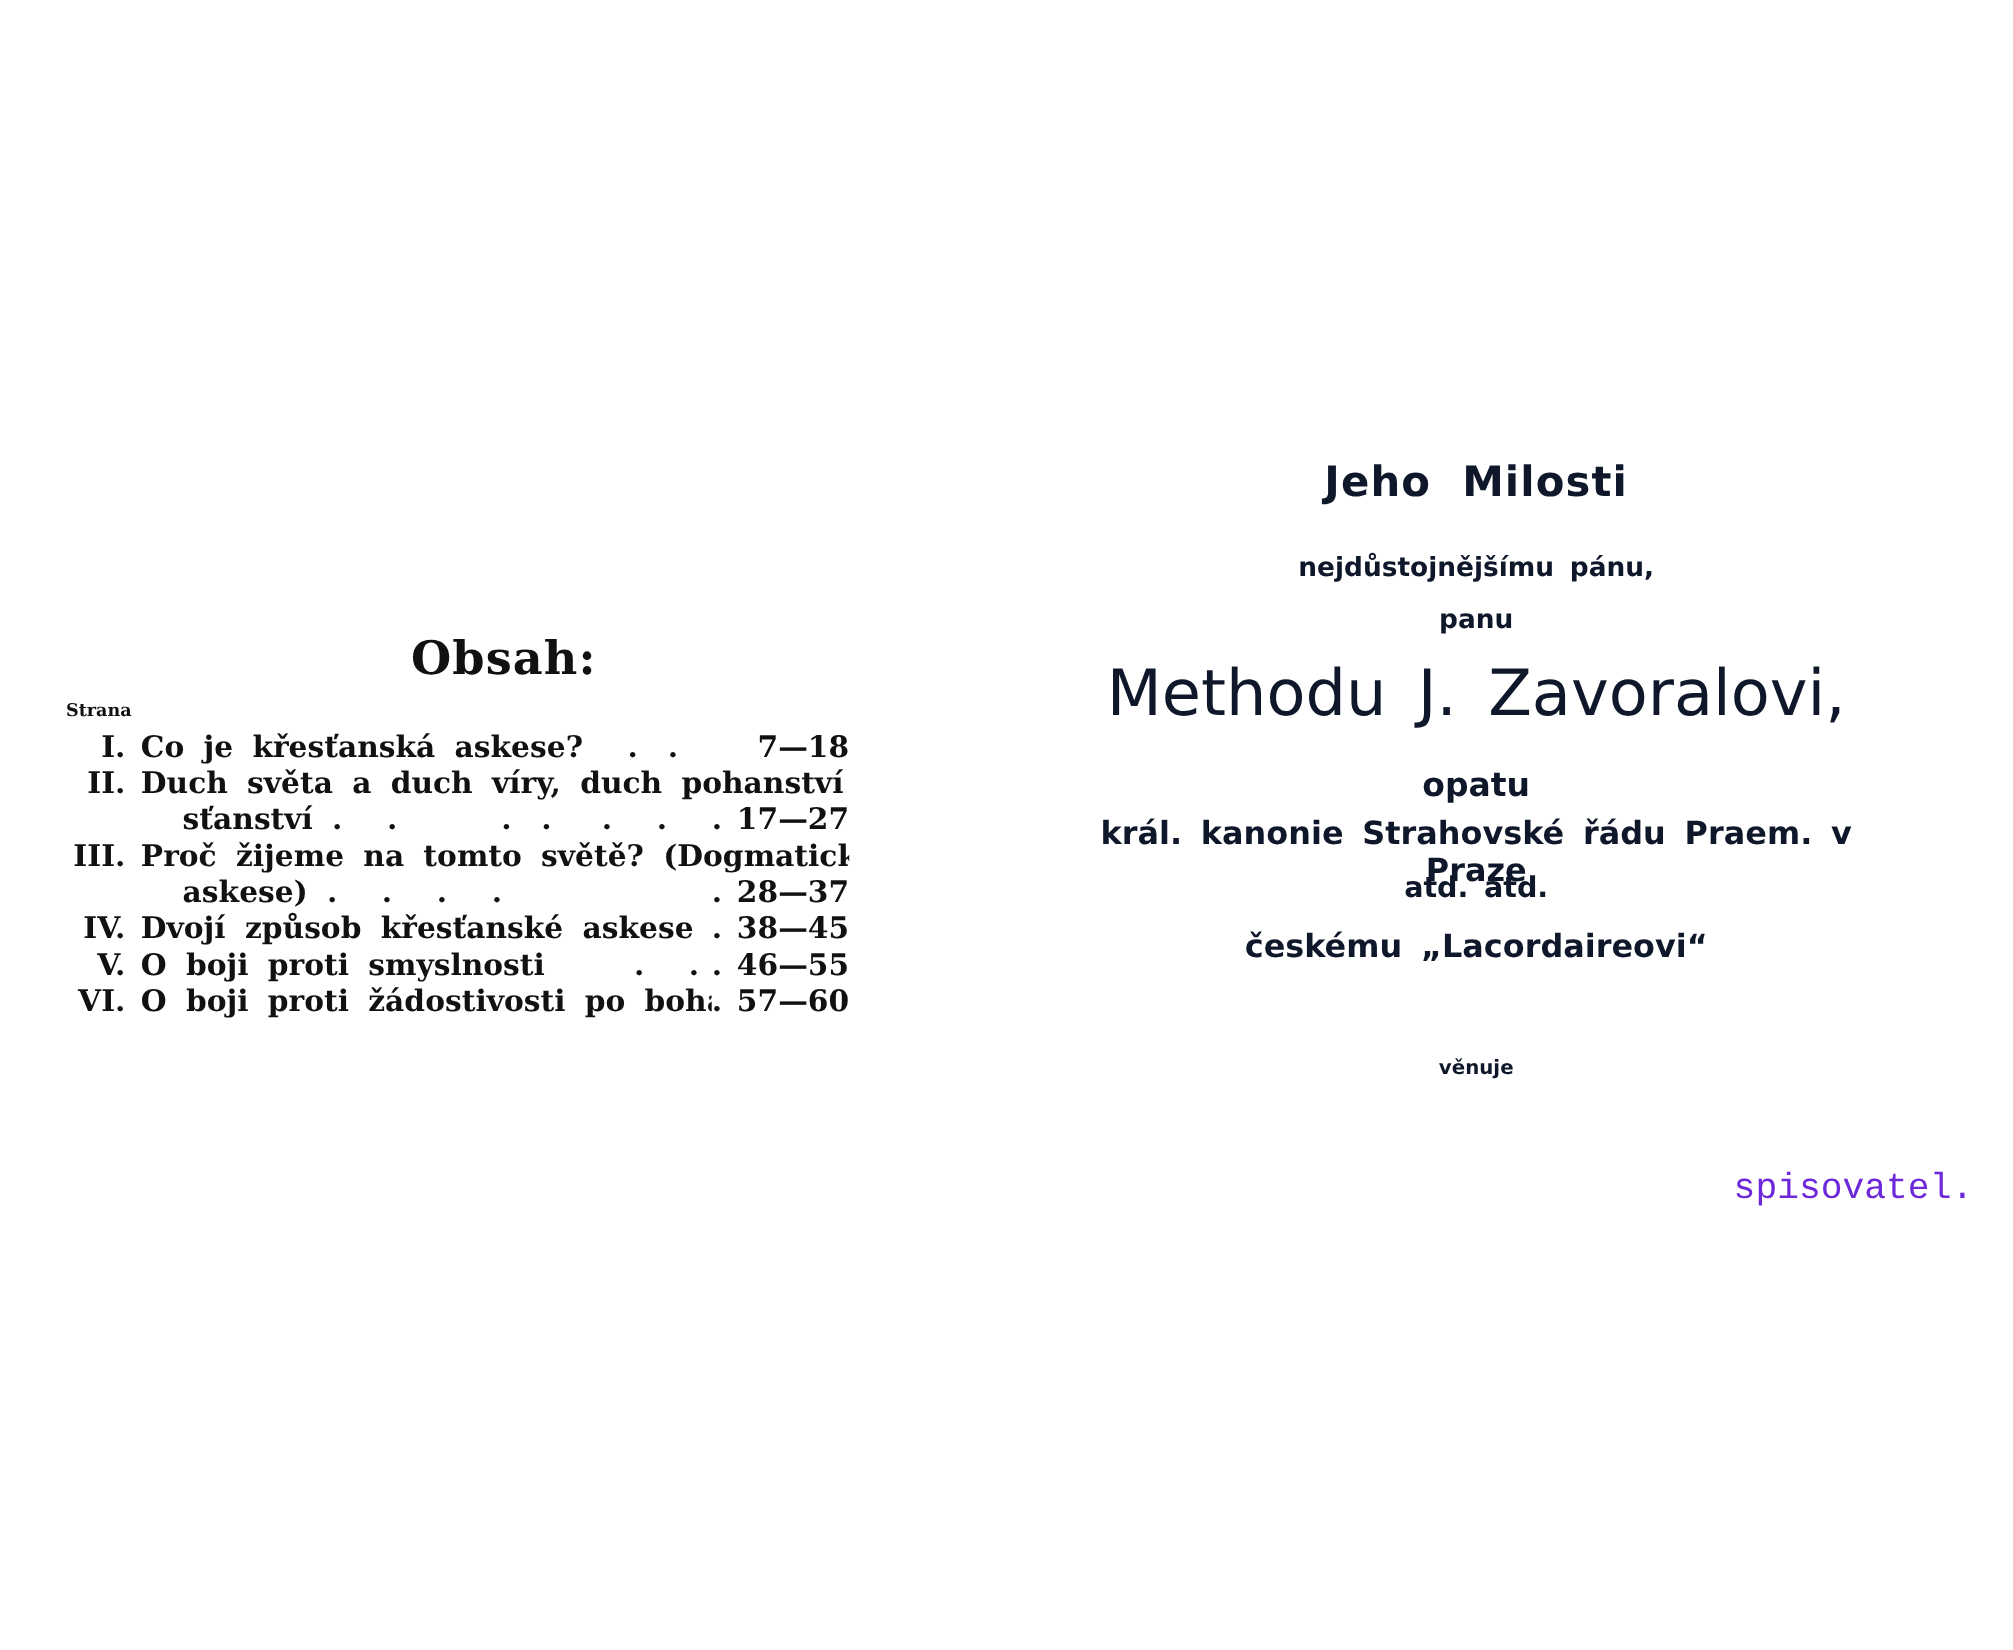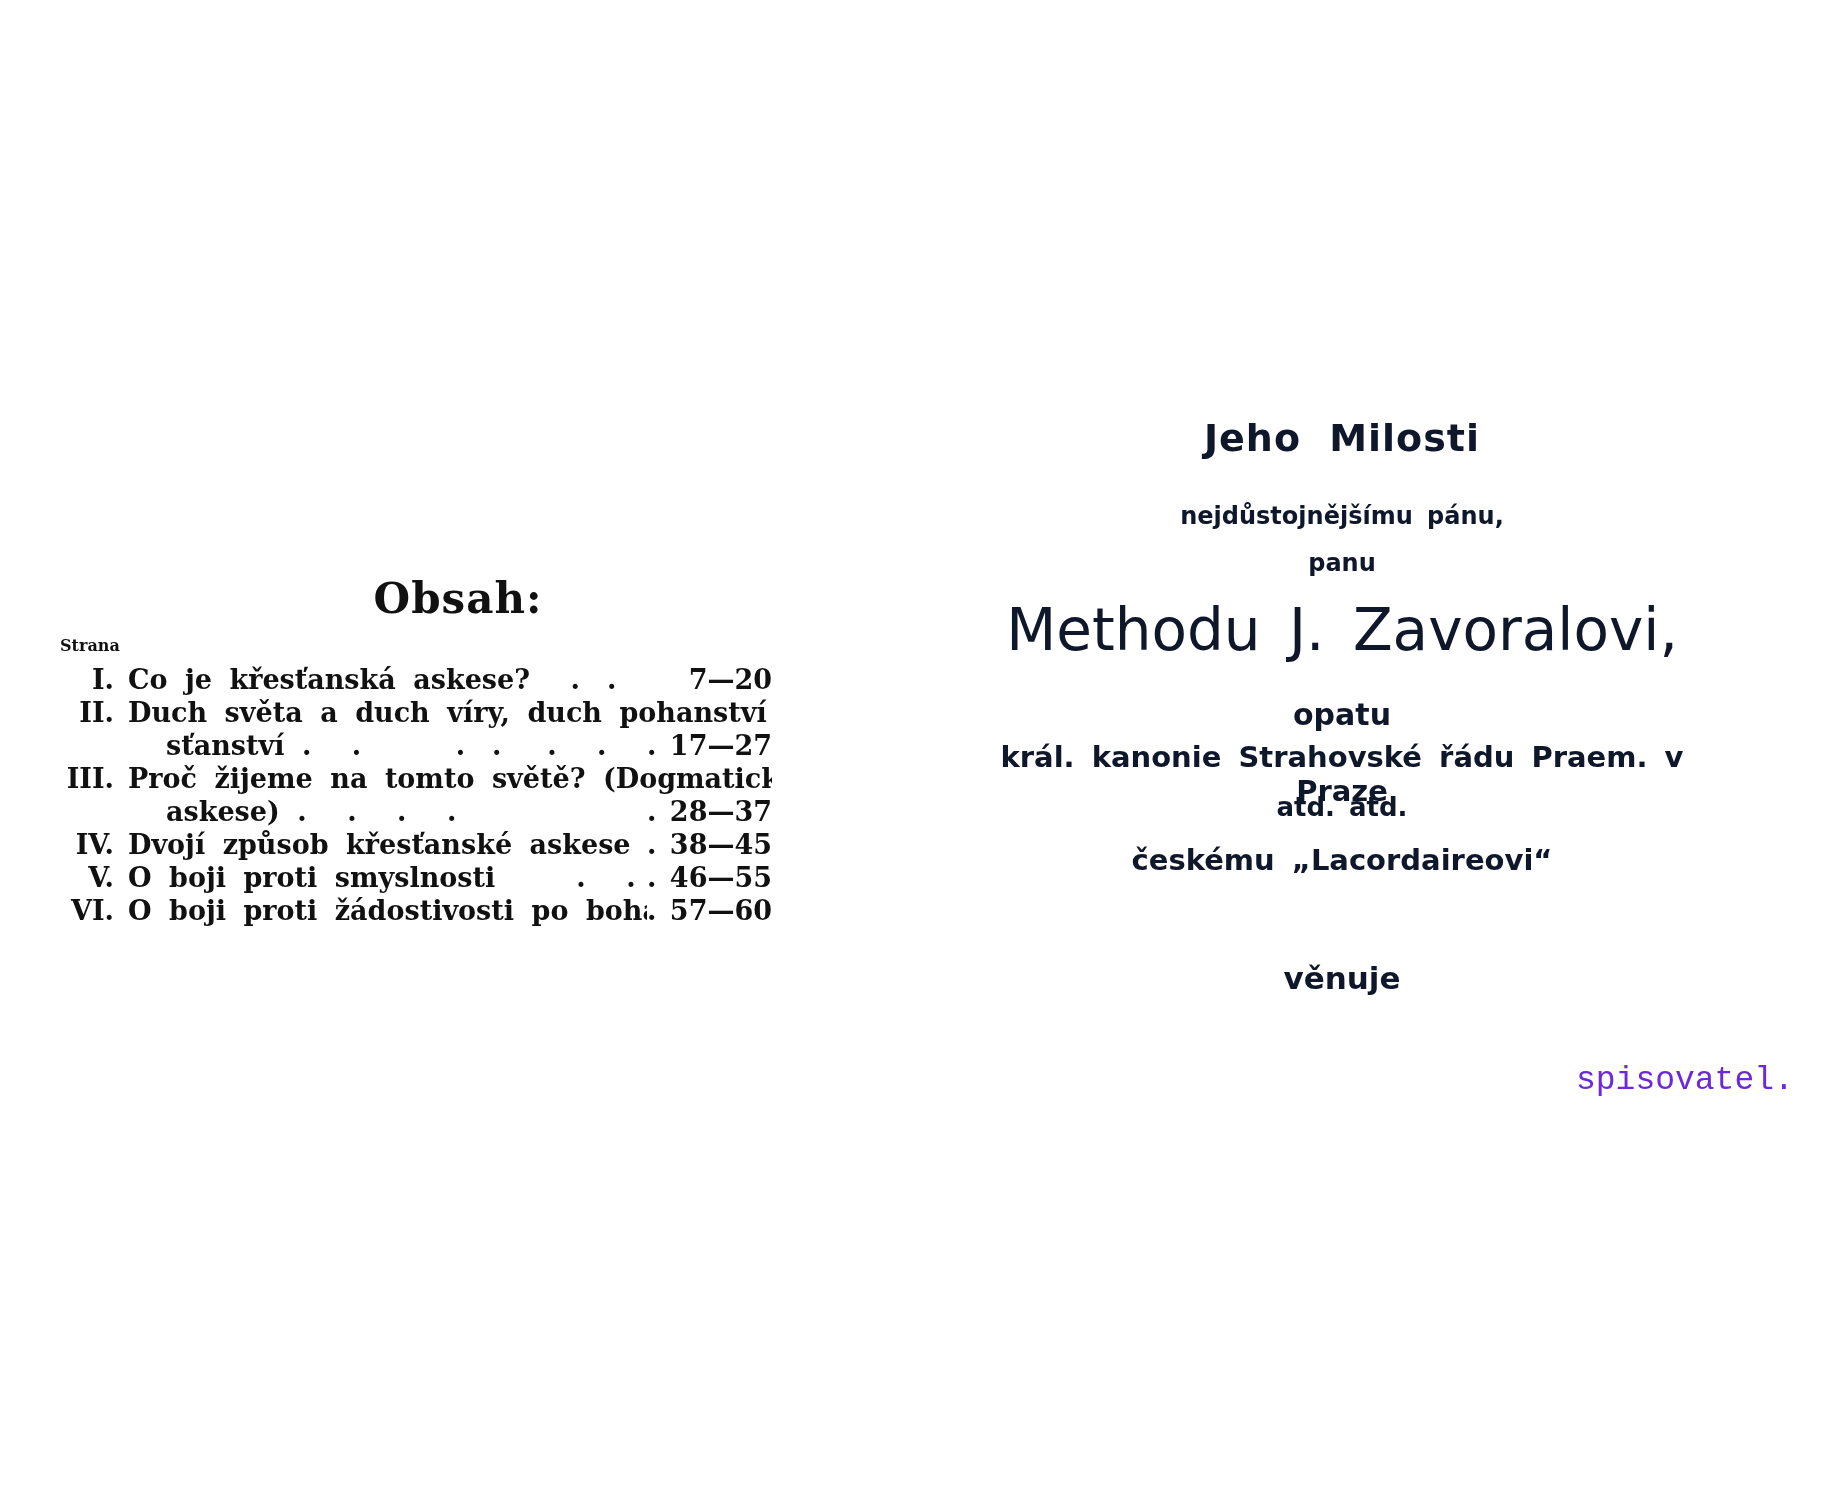--- a/index.html
+++ b/index.html
@@ -66,21 +66,21 @@
     color:#0f172a;
   }
   .ded-honorific{top:416px;font-size:38px;word-spacing:14px;letter-spacing:1px;}
   .ded-salutation1{top:502px;font-size:24px;word-spacing:6px;}
   .ded-salutation2{top:549px;font-size:24px;}
   .ded-name{top:596px;font-size:58px;font-weight:normal;word-spacing:10px;}
   .ded-title1{top:697px;font-size:30px;}
   .ded-title2{top:740px;font-size:29px;word-spacing:7px;}
   .ded-title3{top:792px;font-size:26px;word-spacing:5px;}
   .ded-epithet{top:843px;font-size:29px;word-spacing:7px;}
-  .ded-verb{top:960px;font-size:31px;}
+  .ded-verb{top:960px;font-size:18px;}
   .ded-signature{
     position:absolute;
     left:1576px; top:1062px;
     font-family:Liberation Mono, monospace;
     font-size:33px;
     font-weight:normal;
     color:#6d28d9;
   }
 </style>
 </head>
@@ -88,21 +88,21 @@
 
 <div class="canvas">
 
   <section>
     <h1 class="toc-title">Obsah:</h1>
     <div class="strana">Strana</div>
     <div class="toc">
         <div class="toc-row">
           <span class="toc-num">I.</span>
           <span class="toc-text">Co je křesťanská askese?  .  .    .  .</span>
-          <span class="toc-pages">7—20</span>
+          <span class="toc-pages">7—18</span>
         </div>
         <div class="toc-row">
           <span class="toc-num">II.</span>
           <span class="toc-text">Duch světa a duch víry, duch pohanství a duch kře-</span>
           <span class="toc-pages"></span>
         </div>
         <div class="toc-row">
           <span class="toc-num"></span>
           <span class="toc-text indent">sťanství .  .    .  .</span>
           <span class="toc-pages">.  .  . 17—27</span>

